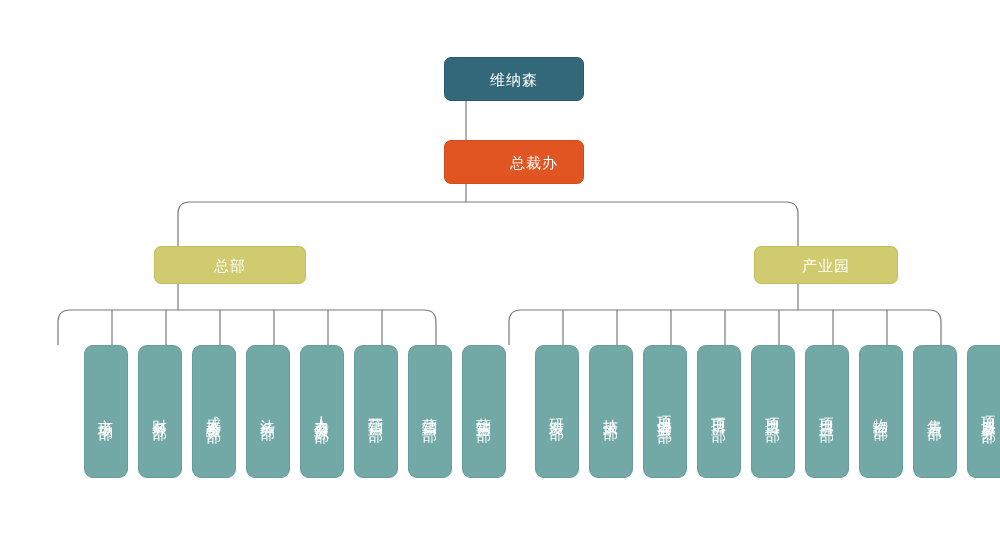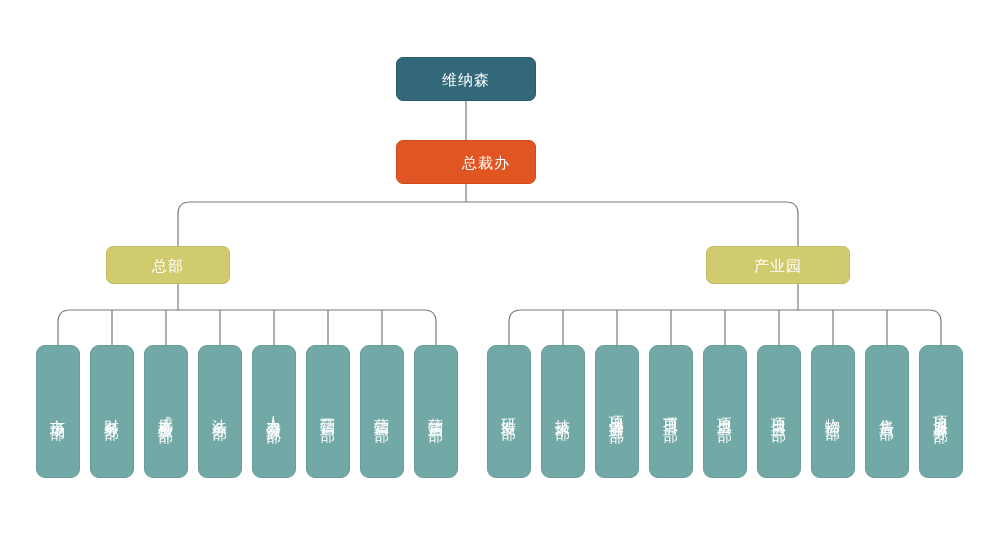--- a/index.html
+++ b/index.html
@@ -27,20 +27,21 @@
   }
   .node {
     position: absolute;
     box-sizing: border-box;
     border-radius: 7px;
     color: #ffffff;
     display: flex;
     align-items: center;
     justify-content: center;
     z-index: 2;
+    margin-left: 48px;
   }
   .node-root {
     background: #33687A;
     border: 1px solid #2b5a6a;
     font-size: 15px;
     letter-spacing: 1px;
   }
   .node-office {
     background: #E15522;
     border: 1px solid #d04b1c;
@@ -102,21 +103,21 @@
 
   <div class="node node-root" id="node-root" style="left: 396px; top: 57px; width: 140px; height: 44px;">
     <span class="node-label">维纳森</span>
   </div>
 
   <div class="node node-office" id="node-office" style="left: 396px; top: 140px; width: 140px; height: 44px; padding-left: 40px;">
     <span class="node-label">总裁办</span>
   </div>
 
   <div id="division-layer">
-      <div class="node node-division" style="left: 106px; top: 246px; width: 124px; height: 38px; align-items: center;">
+      <div class="node node-division" style="left: 106px; top: 246px; width: 152px; height: 38px; align-items: center;">
         <span class="node-label">总部</span>
       </div>
       <div class="node node-division" style="left: 706px; top: 246px; width: 144px; height: 38px;">
         <span class="node-label">产业园</span>
       </div>
     </div>
   <div id="leaf-layer">
       <div class="node node-leaf" style="left: 36px; top: 345px; width: 44px; height: 133px;">
         <span class="vlabel">市场部</span>
       </div>

